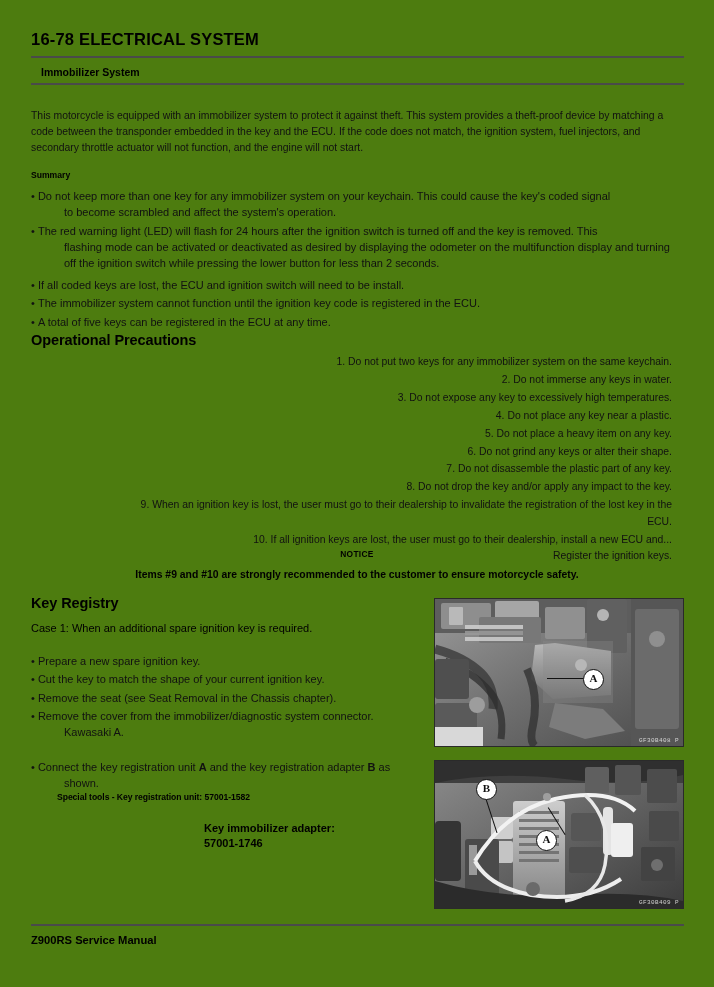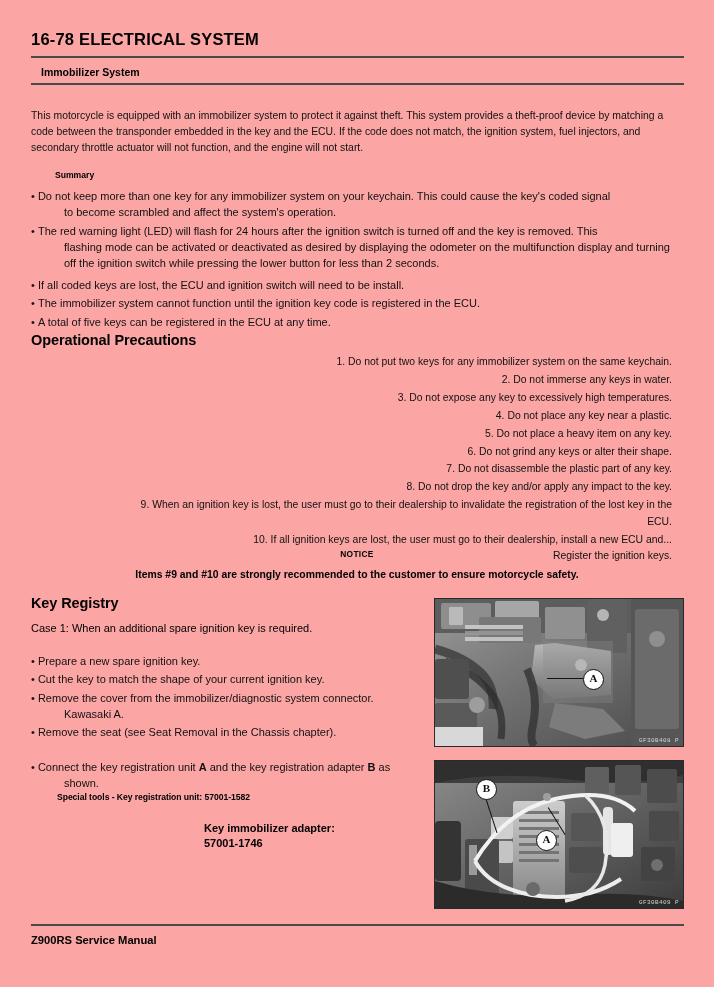--- a/index.html
+++ b/index.html
@@ -9,21 +9,21 @@
   }
   body {
     font-family: "Liberation Sans", sans-serif;
     color: #111111;
     -webkit-font-smoothing: antialiased;
   }
   .page {
     position: relative;
     width: 714px;
     height: 987px;
-    background: #fca5a5;
+    background: #4d7c0f;
     overflow: hidden;
     box-sizing: border-box;
   }
 
   
   .page-head {
     position: absolute;
     left: 31px;
     top: 30px;
     width: 653px;
@@ -67,21 +67,20 @@
   }
   .intro p { margin: 0; }
 
   .summary-label {
     position: absolute;
     left: 31px;
     top: 170px;
     font-size: 8.6px;
     font-weight: bold;
     color: #000;
-    margin-left: 24px;
   }
 
   .bullets-a {
     position: absolute;
     left: 31px;
     top: 188px;
     width: 641px;
   }
   .bullets-b {
     position: absolute;
@@ -354,25 +353,25 @@
   <div class="case-label">Case 1: When an additional spare ignition key is required.</div>
 
   <div class="bullets-c">
     <div class="bullet">
       <span>•&nbsp;</span><span>Prepare a new spare ignition key.</span>
     </div>
     <div class="bullet">
       <span>•&nbsp;</span><span>Cut the key to match the shape of your current ignition key.</span>
     </div>
     <div class="bullet">
+      <span>•&nbsp;</span><span>Remove the seat (see Seat Removal in the Chassis chapter).</span>
+    </div>
+    <div class="bullet">
       <span>•&nbsp;</span><span>Remove the cover from the immobilizer/diagnostic system connector.</span>
       <span class="cont">Kawasaki A.</span>
-    </div>
-    <div class="bullet">
-      <span>•&nbsp;</span><span>Remove the seat (see Seat Removal in the Chassis chapter).</span>
     </div>
   </div>
 
   <div class="bullets-d">
     <div class="bullet">
       <span>•&nbsp;</span><span>Connect the key registration unit </span><b class="inl">A</b><span> and the key registration adapter </span><b class="inl">B</b><span> as</span>
       <span class="cont">shown.</span>
     </div>
   </div>
 

